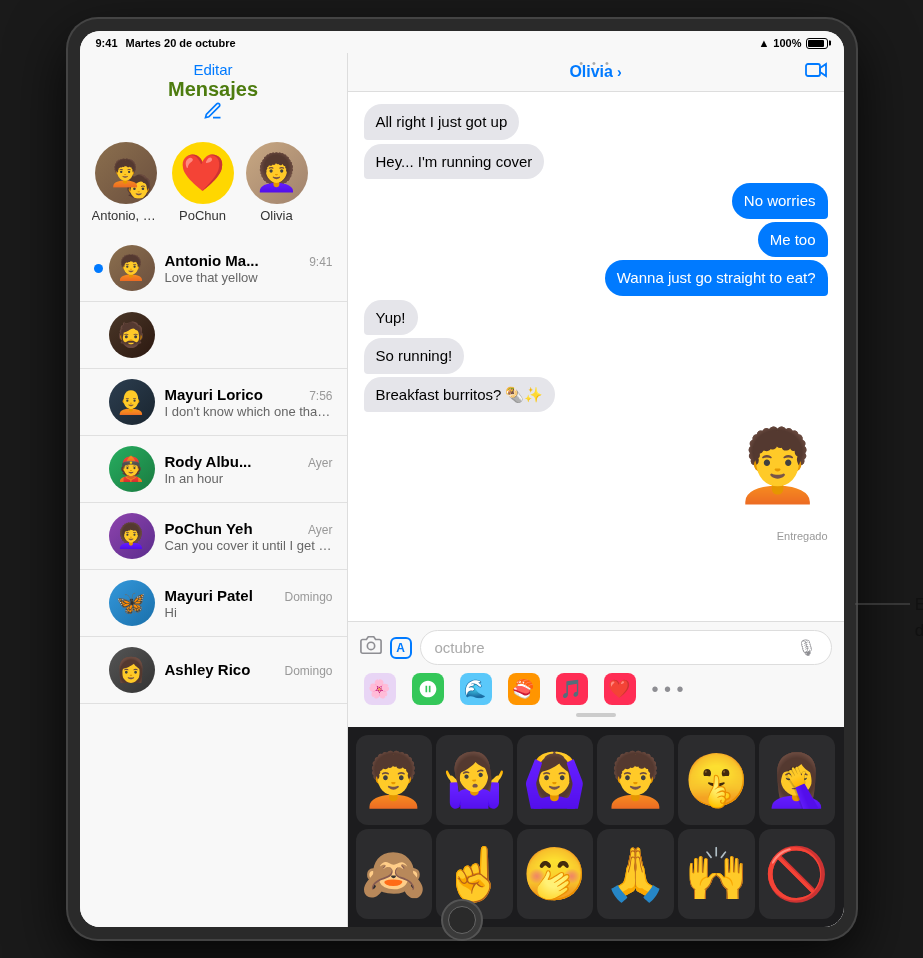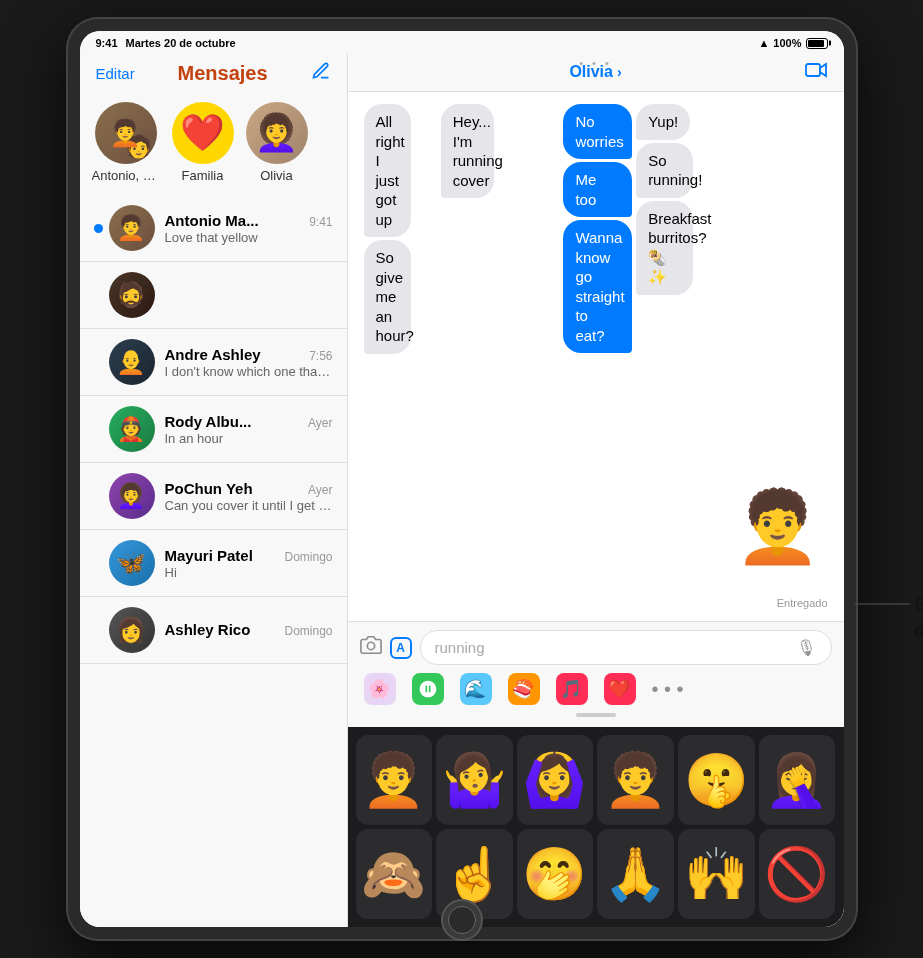--- a/index.html
+++ b/index.html
@@ -73,26 +73,27 @@
       border-right: 1px solid #ddd;
       flex-shrink: 0;
     }
 
     .sidebar-header {
       display: flex;
       justify-content: space-between;
       align-items: center;
       padding: 8px 16px 8px;
       background: #f8f8f8;
+      flex-direction: column;
     }
 
     .sidebar-title {
       font-size: 20px;
       font-weight: 700;
-      color: #c2410c;
+      color: #4d7c0f;
       text-align: center;
       flex: 1;
     }
 
     .sidebar-edit-btn {
       color: #007aff;
       font-size: 15px;
       cursor: pointer;
     }
 
@@ -224,21 +225,21 @@
       font-size: 20px;
       cursor: pointer;
     }
 
     
     .messages-area {
       flex: 1;
       overflow-y: auto;
       padding: 12px 16px;
       display: flex;
-      flex-direction: row;
+      flex-direction: column;
       gap: 4px;
     }
 
     .msg-bubble {
       max-width: 65%;
       padding: 8px 12px;
       border-radius: 18px;
       font-size: 15px;
       line-height: 1.3;
     }
@@ -257,21 +258,21 @@
       border-bottom-right-radius: 4px;
     }
 
     .msg-group-received { display: flex; flex-direction: column; align-items: flex-start; gap: 3px; }
     .msg-group-sent { display: flex; flex-direction: column; align-items: flex-end; gap: 3px; }
 
     .delivered-label {
       font-size: 11px;
       color: #999;
       text-align: left;
-      margin-top: 20px;
+      margin-top: 14px;
       align-self: flex-end;
     }
 
     .memoji-sticker {
       width: 100px;
       height: 100px;
       align-self: flex-end;
       display: flex;
       align-items: center;
       justify-content: center;
@@ -401,21 +402,21 @@
               </div>
             </div>
             <span class="pinned-name">Antonio, Rig...</span>
           </div>
           <div class="pinned-contact">
             <div class="pinned-avatar">
               <div class="avatar-familia">
                 <span class="heart-emoji">❤️</span>
               </div>
             </div>
-            <span class="pinned-name">Familia</span>
+            <span class="pinned-name">PoChun</span>
           </div>
           <div class="pinned-contact">
             <div class="pinned-avatar">
               <div class="avatar-olivia" style="background:linear-gradient(135deg,#C8A882,#A0826D);width:100%;height:100%;display:flex;align-items:center;justify-content:center;">
                 <span style="font-size:36px;">👩‍🦱</span>
               </div>
             </div>
             <span class="pinned-name">Olivia</span>
           </div>
         </div>
@@ -447,21 +448,21 @@
           </div>
 
           <div class="conversation-item">
             <div style="display:flex;align-items:center;gap:6px;padding-left:15px;">
               <div class="conv-avatar" style="background:linear-gradient(135deg,#2C3E50,#1a252f);">
                 <span style="font-size:24px;">🧑‍🦲</span>
               </div>
             </div>
             <div class="conv-info">
               <div class="conv-name-row">
-                <span class="conv-name">Andre Ashley</span>
+                <span class="conv-name">Mayuri Lorico</span>
                 <span class="conv-time">7:56</span>
               </div>
               <div class="conv-preview">I don't know which one that is</div>
             </div>
           </div>
 
           <div class="conversation-item">
             <div style="display:flex;align-items:center;gap:6px;padding-left:15px;">
               <div class="conv-avatar" style="background:linear-gradient(135deg,#27ae60,#1a7a40);">
                 <span style="font-size:24px;">👲</span>
@@ -537,32 +538,31 @@
               <rect x="2" y="6" width="14" height="12" rx="2"></rect>
               <path d="M16 10l6-4v12l-6-4V10z"></path>
             </svg>
           </div>
         </div>
 
         <div class="messages-area">
 
           <div class="msg-group-received">
             <div class="msg-bubble msg-received">All right I just got up</div>
-            <div class="msg-bubble msg-received">So give me an hour?</div>
           </div>
 
 
           <div class="msg-group-received">
             <div class="msg-bubble msg-received">Hey... I'm running cover</div>
           </div>
 
           <div class="msg-group-sent">
             <div class="msg-bubble msg-sent">No worries</div>
             <div class="msg-bubble msg-sent">Me too</div>
-            <div class="msg-bubble msg-sent">Wanna know go straight to eat?</div>
+            <div class="msg-bubble msg-sent">Wanna just go straight to eat?</div>
           </div>
 
           <div class="msg-group-received">
             <div class="msg-bubble msg-received">Yup!</div>
             <div class="msg-bubble msg-received">So running!</div>
             <div class="msg-bubble msg-received">Breakfast burritos? 🌯✨</div>
           </div>
 
           <div style="align-self:flex-end;display:flex;flex-direction:column;align-items:flex-end;">
             <div class="memoji-sticker">
@@ -578,21 +578,21 @@
             <div class="input-camera-btn">
               <svg width="22" height="22" viewBox="0 0 24 24" fill="none" stroke="#8e8e93" stroke-width="1.8">
                 <path d="M23 19a2 2 0 01-2 2H3a2 2 0 01-2-2V8a2 2 0 012-2h4l2-3h6l2 3h4a2 2 0 012 2z"></path>
                 <circle cx="12" cy="13" r="4"></circle>
               </svg>
             </div>
             <div class="input-apps-btn">
               <div style="width:22px;height:22px;border:2px solid #007aff;border-radius:6px;display:flex;align-items:center;justify-content:center;font-size:12px;font-weight:700;color:#007aff;">A</div>
             </div>
             <div class="input-field">
-              <span>running</span>
+              <span>octubre</span>
               <span class="input-mic-btn">🎙</span>
             </div>
           </div>
 
           <div class="app-tray">
             <div class="tray-icon" style="background:#e8d5f5;">🌸</div>
             <div class="tray-icon" style="background:#34c759;">
               <svg width="20" height="20" viewBox="0 0 24 24" fill="white">
                 <path d="M12 2C6.48 2 2 6.48 2 12s4.48 10 10 10 10-4.48 10-10S17.52 2 12 2zm-1 14H9V8h2v8zm4 0h-2V8h2v8z"></path>
               </svg>

